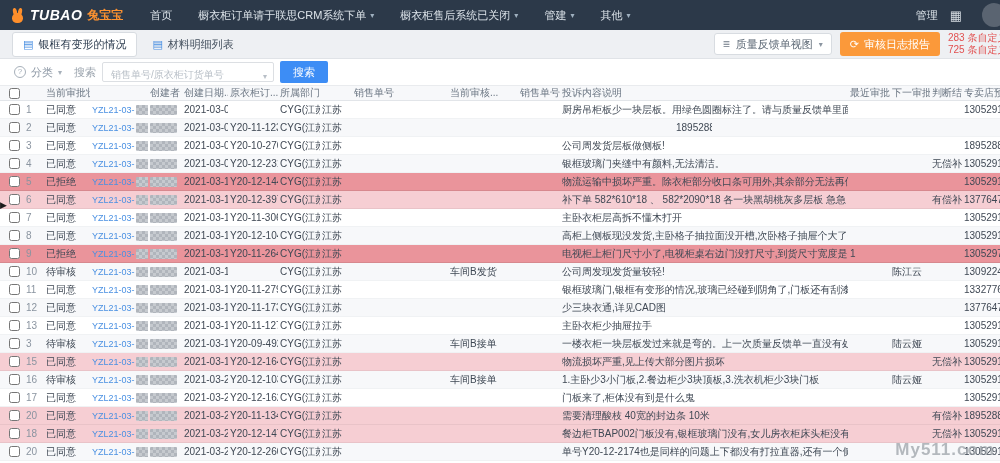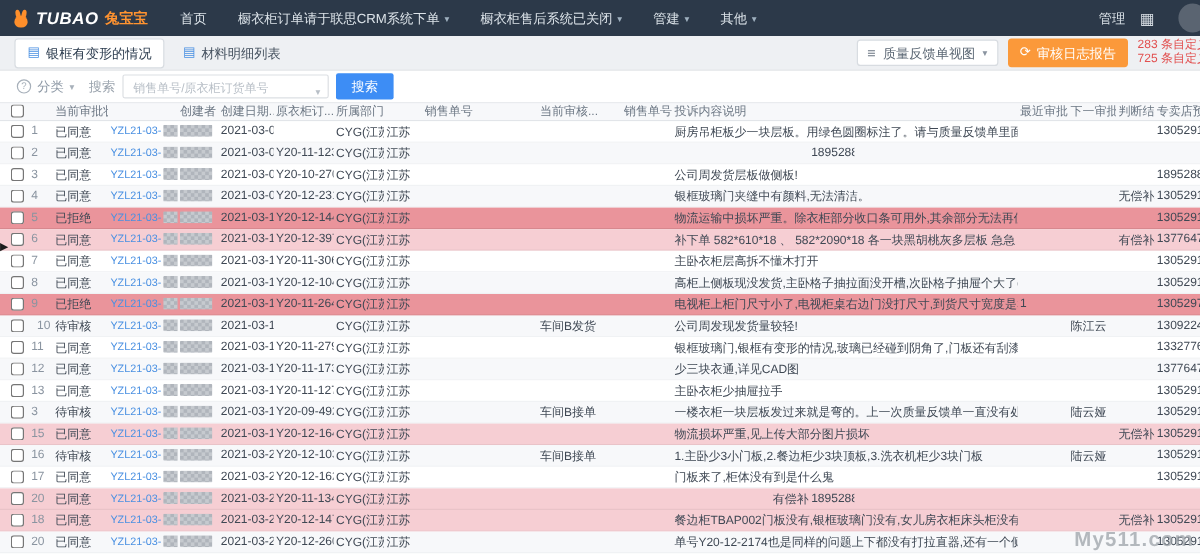--- a/index.html
+++ b/index.html
@@ -339,21 +339,21 @@
       <div class="cell" style="width: 70px;"></div>
       <div class="cell" style="width: 42px;"></div>
       <div class="cell" style="width: 288px;">电视柜上柜门尺寸小了,电视柜桌右边门没打尺寸,到货尺寸宽度是372,CAD图纸尺寸...</div>
       <div class="cell" style="width: 42px;">1</div>
       <div class="cell" style="width: 40px;"></div>
       <div class="cell" style="width: 32px;"></div>
       <div class="cell" style="width: 38px;">1305297</div>
     </div>
     <div class="row stripe">
       <div class="cell" style="width: 24px;"><input class="cbx" type="checkbox" style=""></div>
-      <div class="cell" style="width: 20px; text-align: right;">10</div>
+      <div class="cell" style="width: 20px;">10</div>
       <div class="cell" style="width: 46px;">待审核</div>
       <div class="cell" style="width: 58px;"><span class="link">YZL21-03-</span><span class="mosaic code-m"></span></div>
       <div class="cell" style="width: 34px;"><span class="mosaic name-m"></span></div>
       <div class="cell" style="width: 46px;">2021-03-1...</div>
       <div class="cell" style="width: 50px;"></div>
       <div class="cell" style="width: 42px;">CYG(江苏...</div>
       <div class="cell" style="width: 32px;">江苏</div>
       <div class="cell" style="width: 96px;"></div>
       <div class="cell" style="width: 70px;">车间B发货</div>
       <div class="cell" style="width: 42px;"></div>
@@ -502,20 +502,21 @@
       <div class="cell" style="width: 46px;">已同意</div>
       <div class="cell" style="width: 58px;"><span class="link">YZL21-03-</span><span class="mosaic code-m"></span></div>
       <div class="cell" style="width: 34px;"><span class="mosaic name-m"></span></div>
       <div class="cell" style="width: 46px;">2021-03-2...</div>
       <div class="cell" style="width: 50px;">Y20-11-1349</div>
       <div class="cell" style="width: 42px;">CYG(江苏...</div>
       <div class="cell" style="width: 32px;">江苏</div>
       <div class="cell" style="width: 96px;"></div>
       <div class="cell" style="width: 70px;"></div>
       <div class="cell" style="width: 42px;"></div>
+      <div class="cell" style="width: 288px;">需要清理酸枝 40宽的封边条 10米</div>
       <div class="cell" style="width: 42px;"></div>
       <div class="cell" style="width: 40px;"></div>
       <div class="cell" style="width: 32px;">有偿补单</div>
       <div class="cell" style="width: 38px;">1895288</div>
     </div>
     <div class="row pink">
       <div class="cell" style="width: 24px;"><input class="cbx" type="checkbox" style=""></div>
       <div class="cell" style="width: 20px;">18</div>
       <div class="cell" style="width: 46px;">已同意</div>
       <div class="cell" style="width: 58px;"><span class="link">YZL21-03-</span><span class="mosaic code-m"></span></div>

